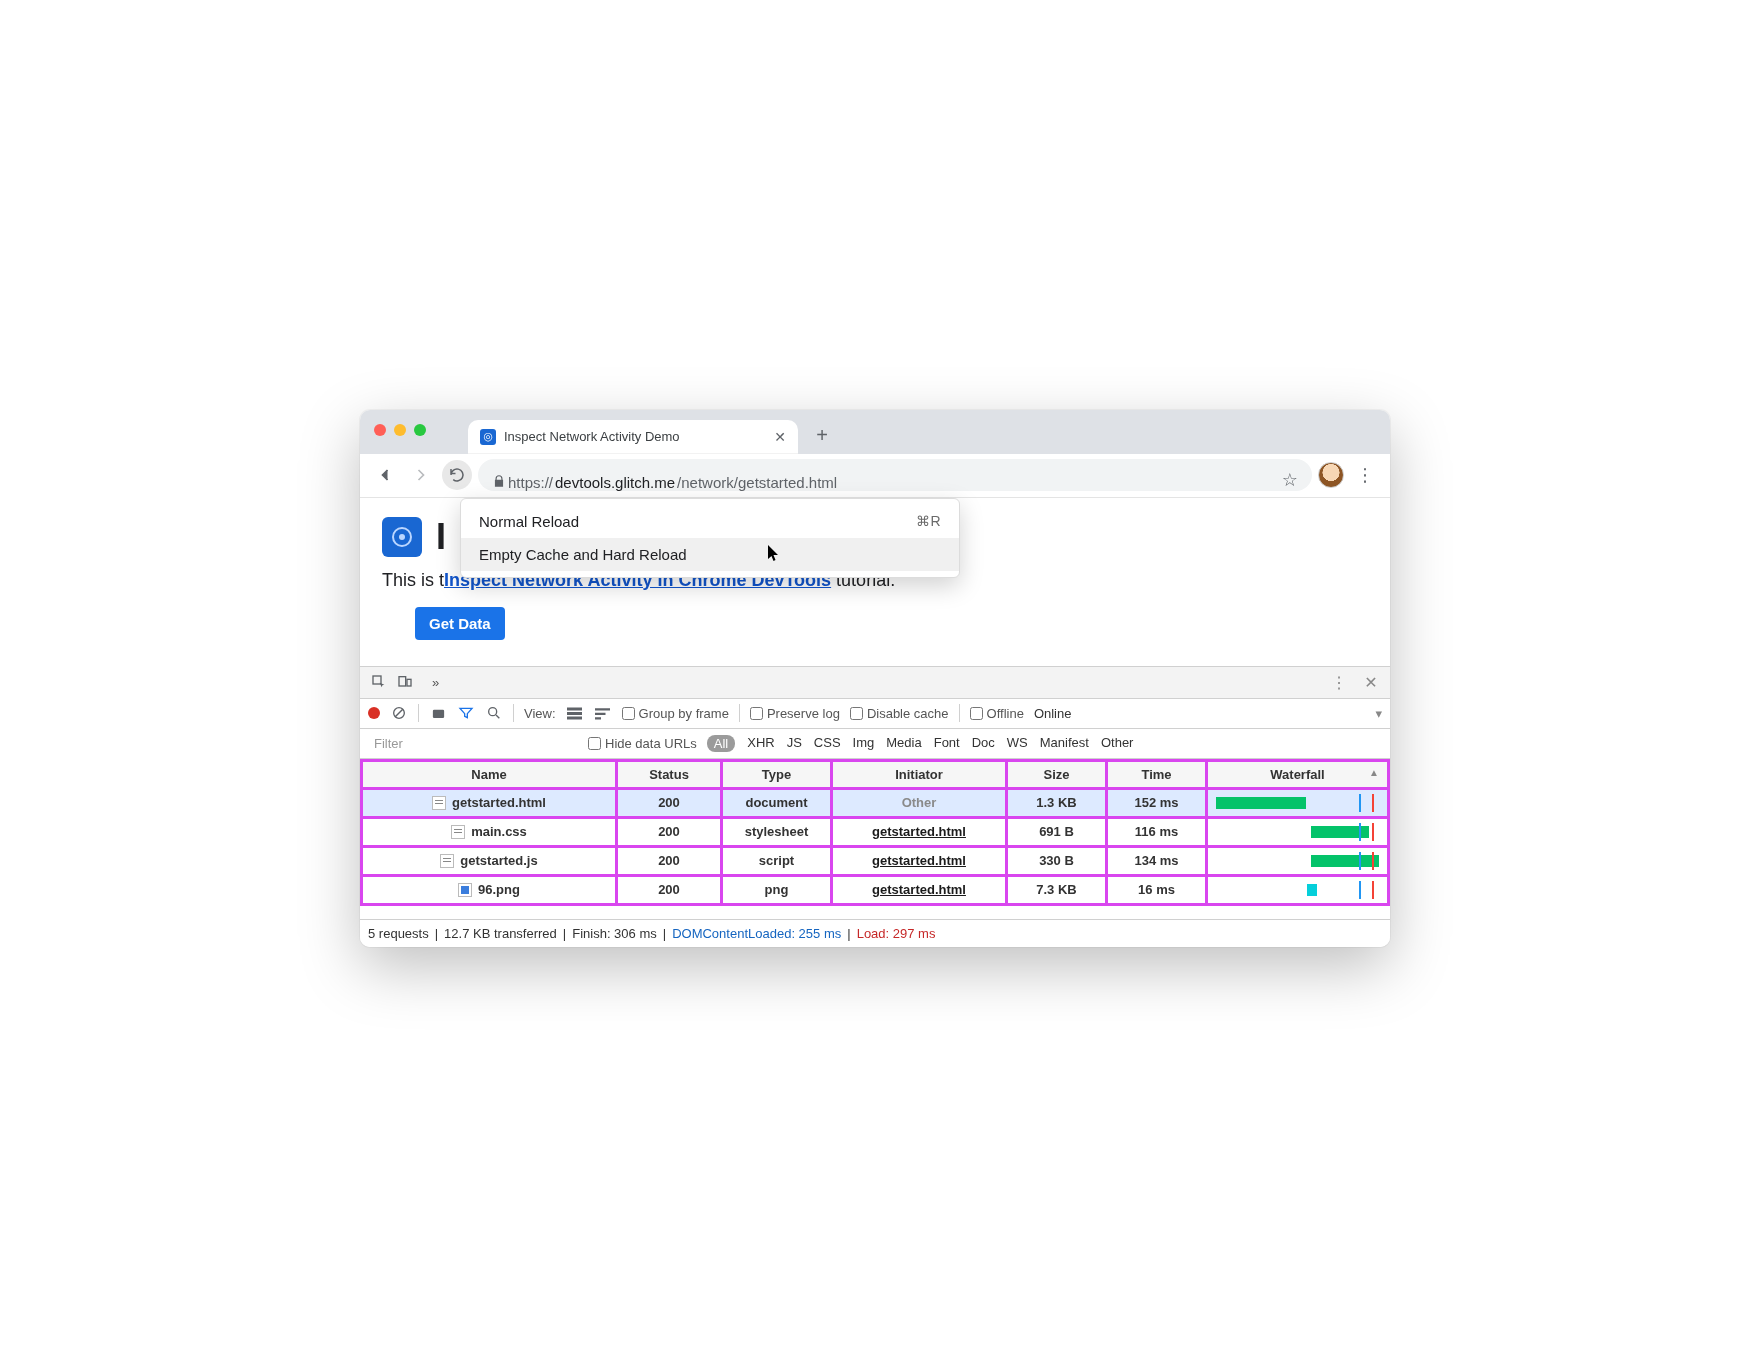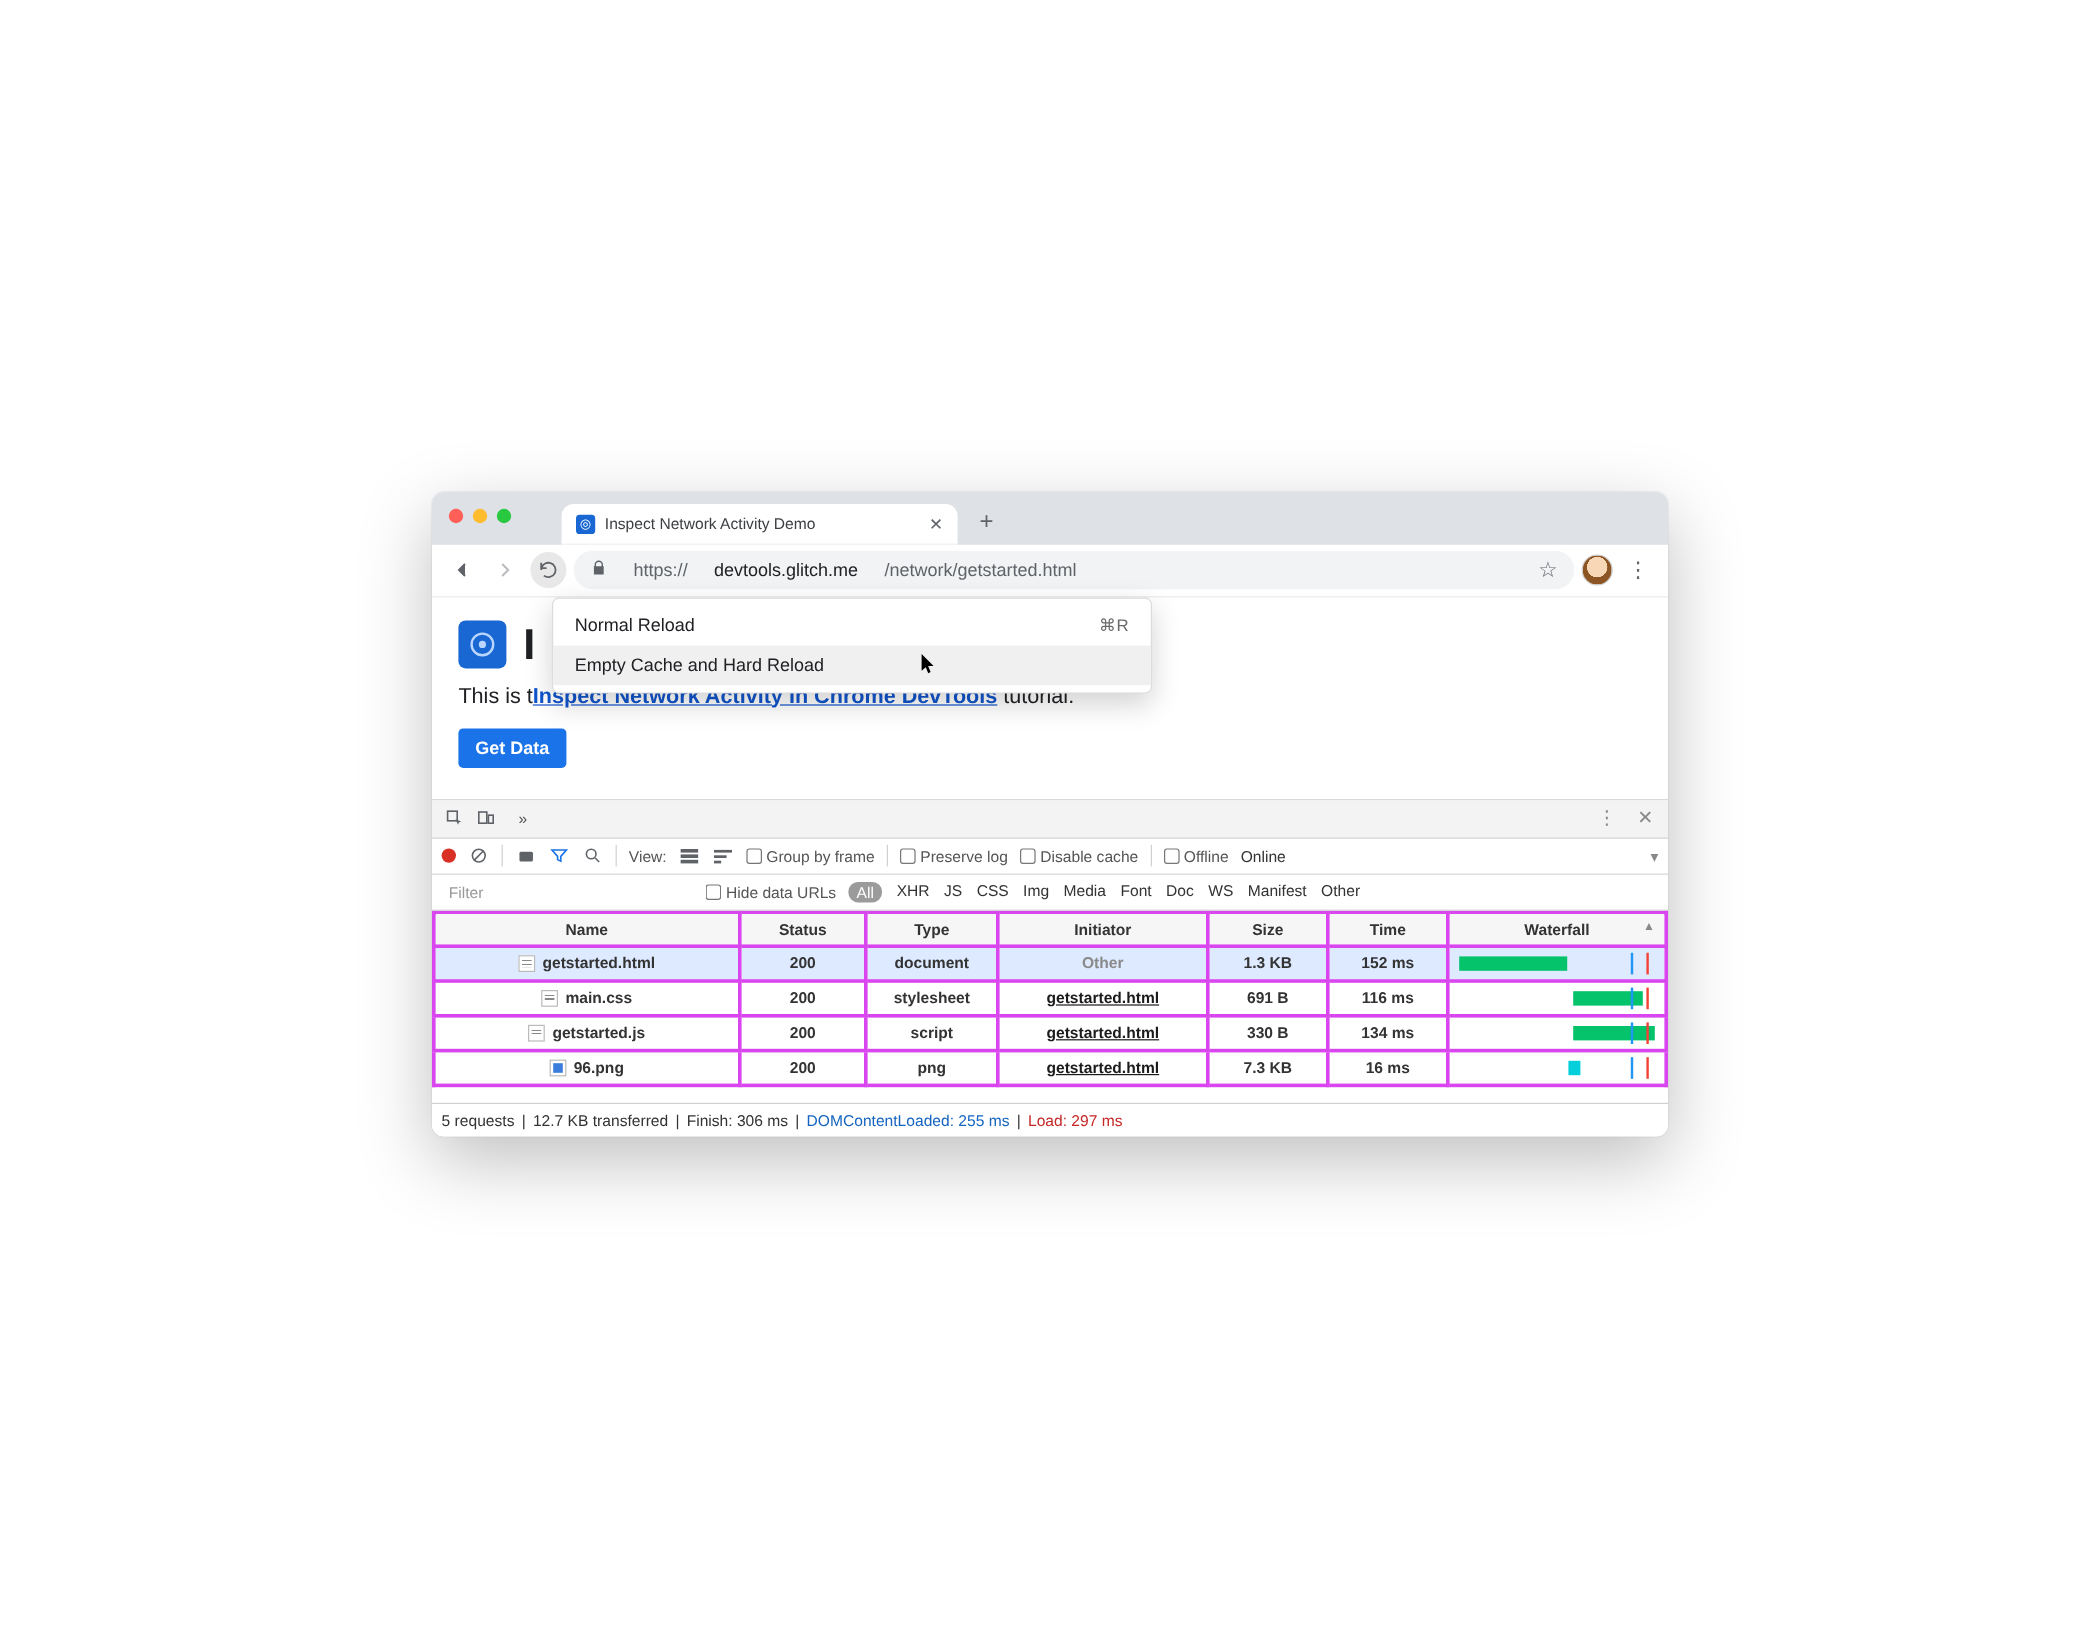--- a/index.html
+++ b/index.html
@@ -64,21 +64,21 @@
   .omnibar{
     height:44px;background:var(--tab-bg);
     display:flex;align-items:center;gap:6px;padding:0 10px;
     border-bottom:1px solid #e4e4e4;
   }
   .navbtn{width:30px;height:30px;border-radius:50%;display:flex;align-items:center;justify-content:center;color:#5f6368;cursor:pointer;}
   .navbtn.disabled{color:#b9bbbe;}
   .navbtn.reload{background:#e8e8e8;}
   .omnibox{
     flex:1;height:32px;border-radius:16px;background:#f1f3f4;
-    display:flex;align-items:center;gap:22px;padding:0 14px;
+    display:flex;align-items:flex-end;gap:2px;padding:0 14px;
     color:#5f6368;font-size:15px;
   }
   .omnibox .lock svg{width:14px;height:14px;fill:#5f6368;}
   .omnibox .host{color:#202124;}
   .omnibox .star{margin-left:auto;color:#5f6368;font-size:18px;}
   .avatar{width:26px;height:26px;border-radius:50%;background:radial-gradient(circle at 50% 40%,#f7d7b5 0 45%,#8d5524 46% 100%);border:1px solid #ccc;}
   .kebab{width:30px;text-align:center;color:#5f6368;font-size:18px;cursor:pointer;}
 
   
   .ctxmenu{
@@ -94,21 +94,21 @@
   
   .page{padding:18px 22px 26px;background:#fff;}
   .pghead{display:flex;align-items:center;gap:14px;margin-bottom:6px;}
   .pglogo{width:40px;height:40px;border-radius:6px;background:#1967d2;display:flex;align-items:center;justify-content:center;}
   .pglogo svg{width:24px;height:24px;fill:#bad6ff;}
   .pgtitle{font-size:36px;font-weight:800;margin:0;letter-spacing:-.5px;}
   .pgtext{font-size:18px;margin:12px 0 16px;}
   .pgtext a{color:#1155cc;font-weight:700;}
   .btn{
     background:#1a73e8;color:#fff;border:none;border-radius:4px;
-    padding:8px 14px;font-size:15px;font-weight:700;cursor:pointer;
+    padding:8px 14px;font-size:15px;font-weight:700;cursor:pointer;margin-left:33px;
   }
 
   
   .devtools{border-top:1px solid var(--devtools-border);font-size:13px;color:#333;}
   .dtabs{
     display:flex;align-items:center;gap:0;height:32px;
     border-bottom:1px solid var(--devtools-border);padding:0 6px;background:var(--devtools-bg);
   }
   .dtabs .ico{width:26px;height:26px;display:flex;align-items:center;justify-content:center;color:#5f6368;}
   .dtab{padding:0 14px;line-height:31px;color:#555;cursor:pointer;}

